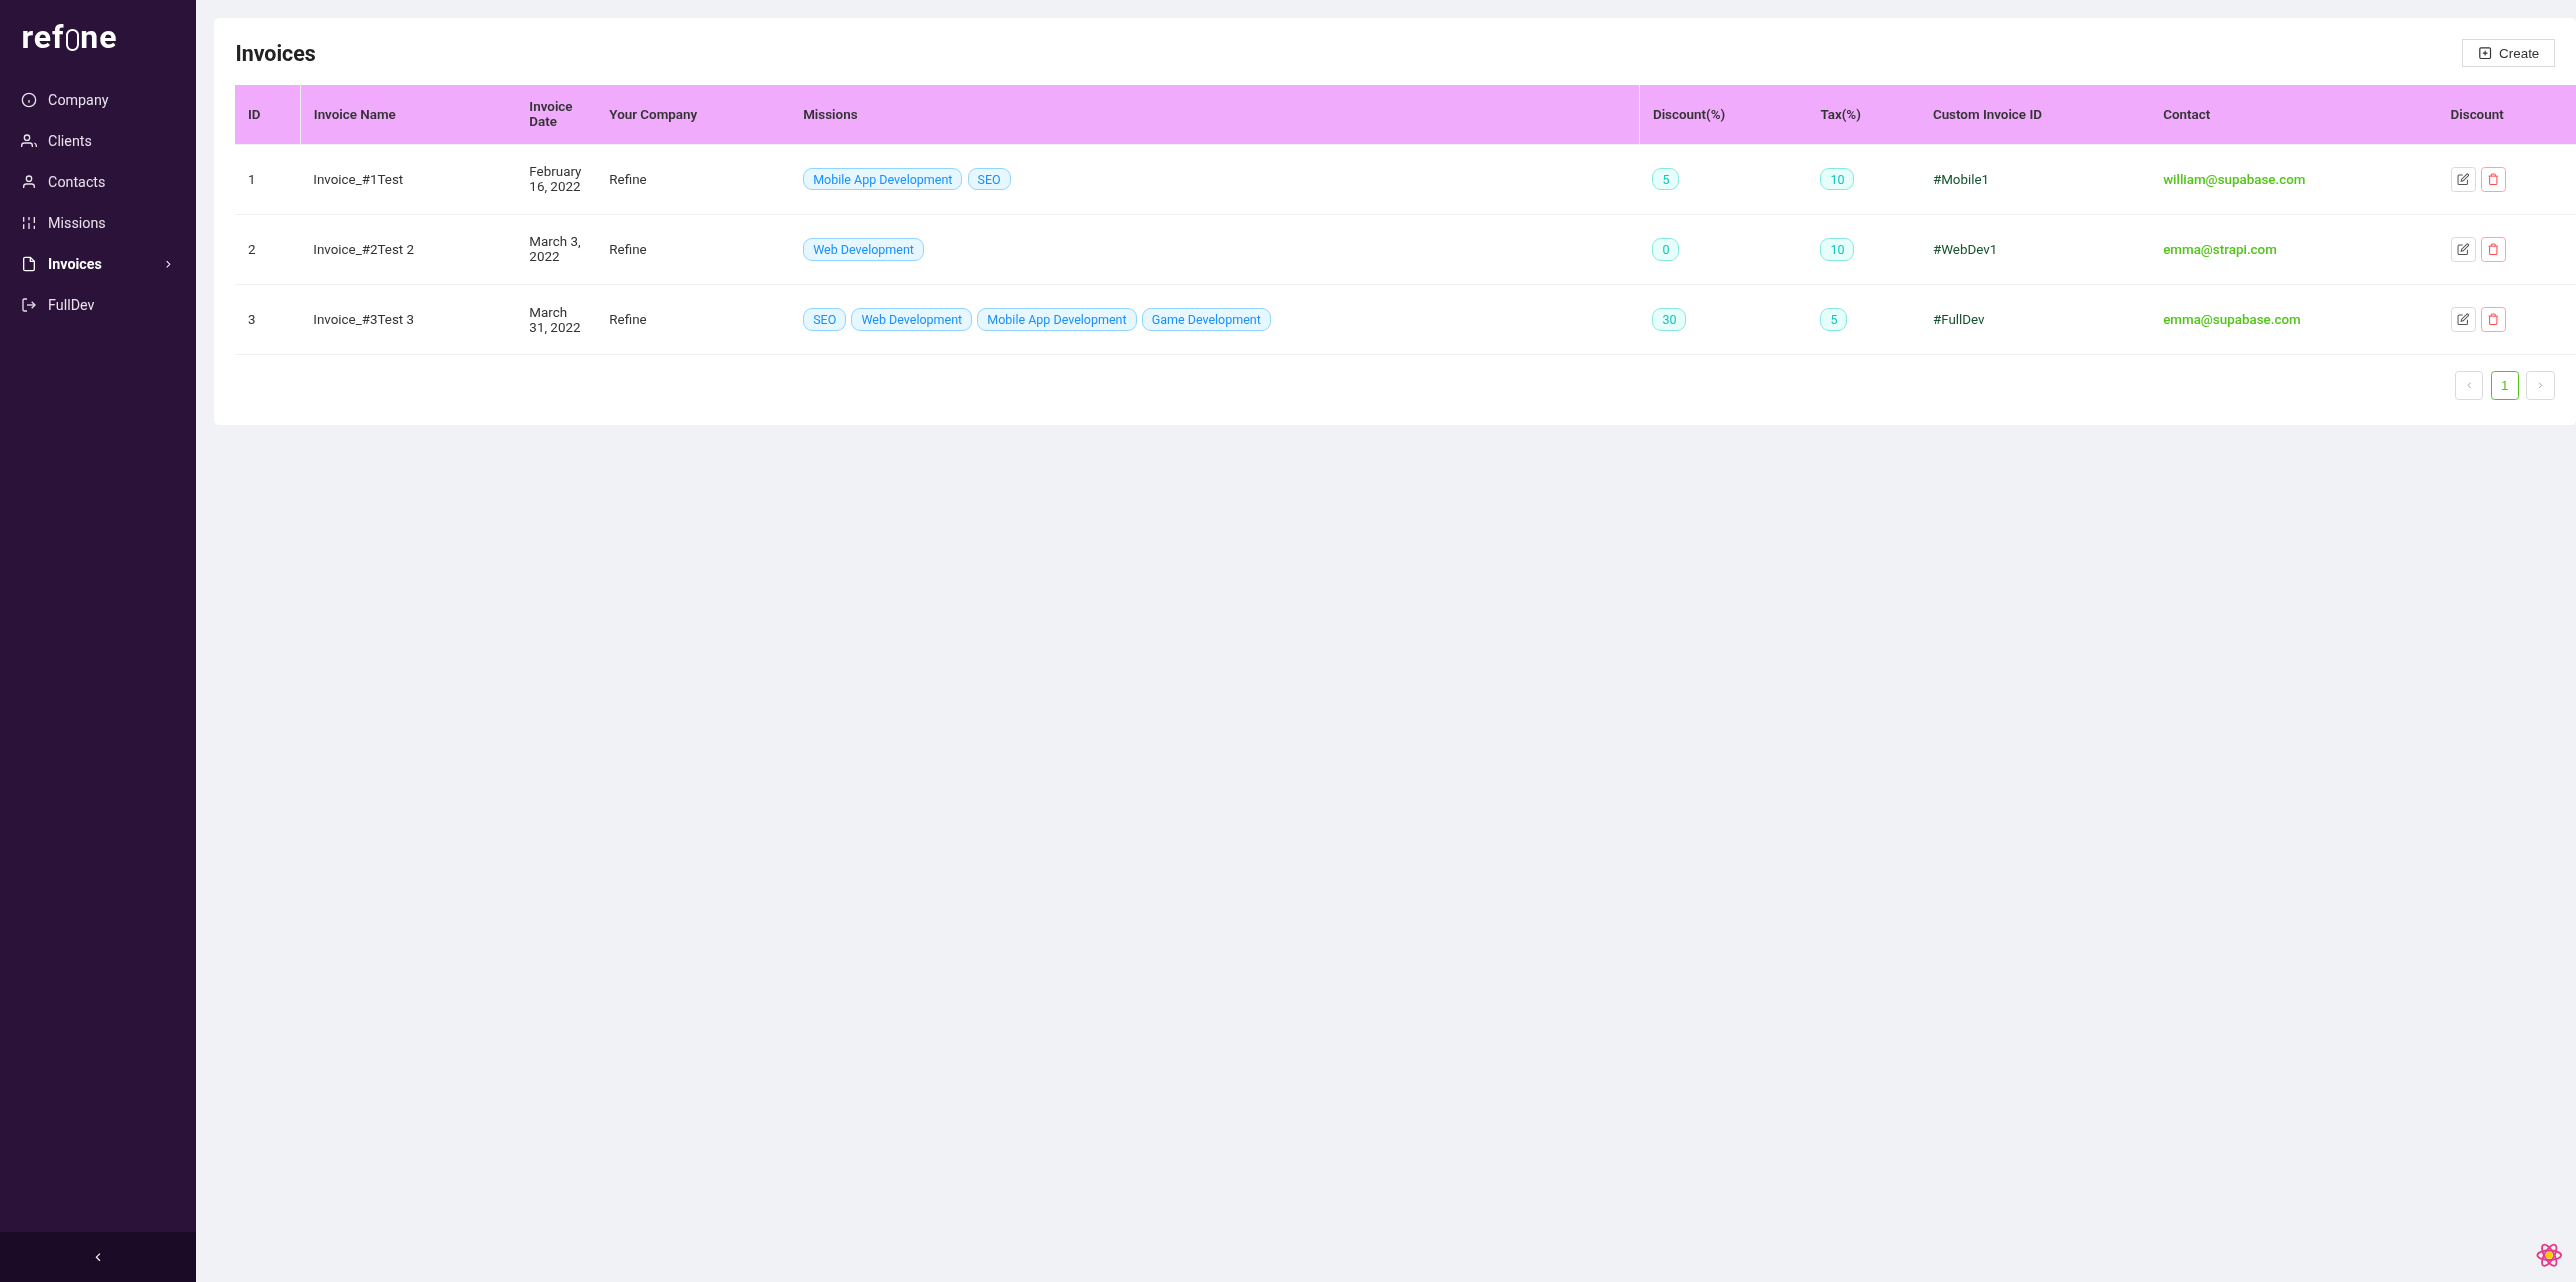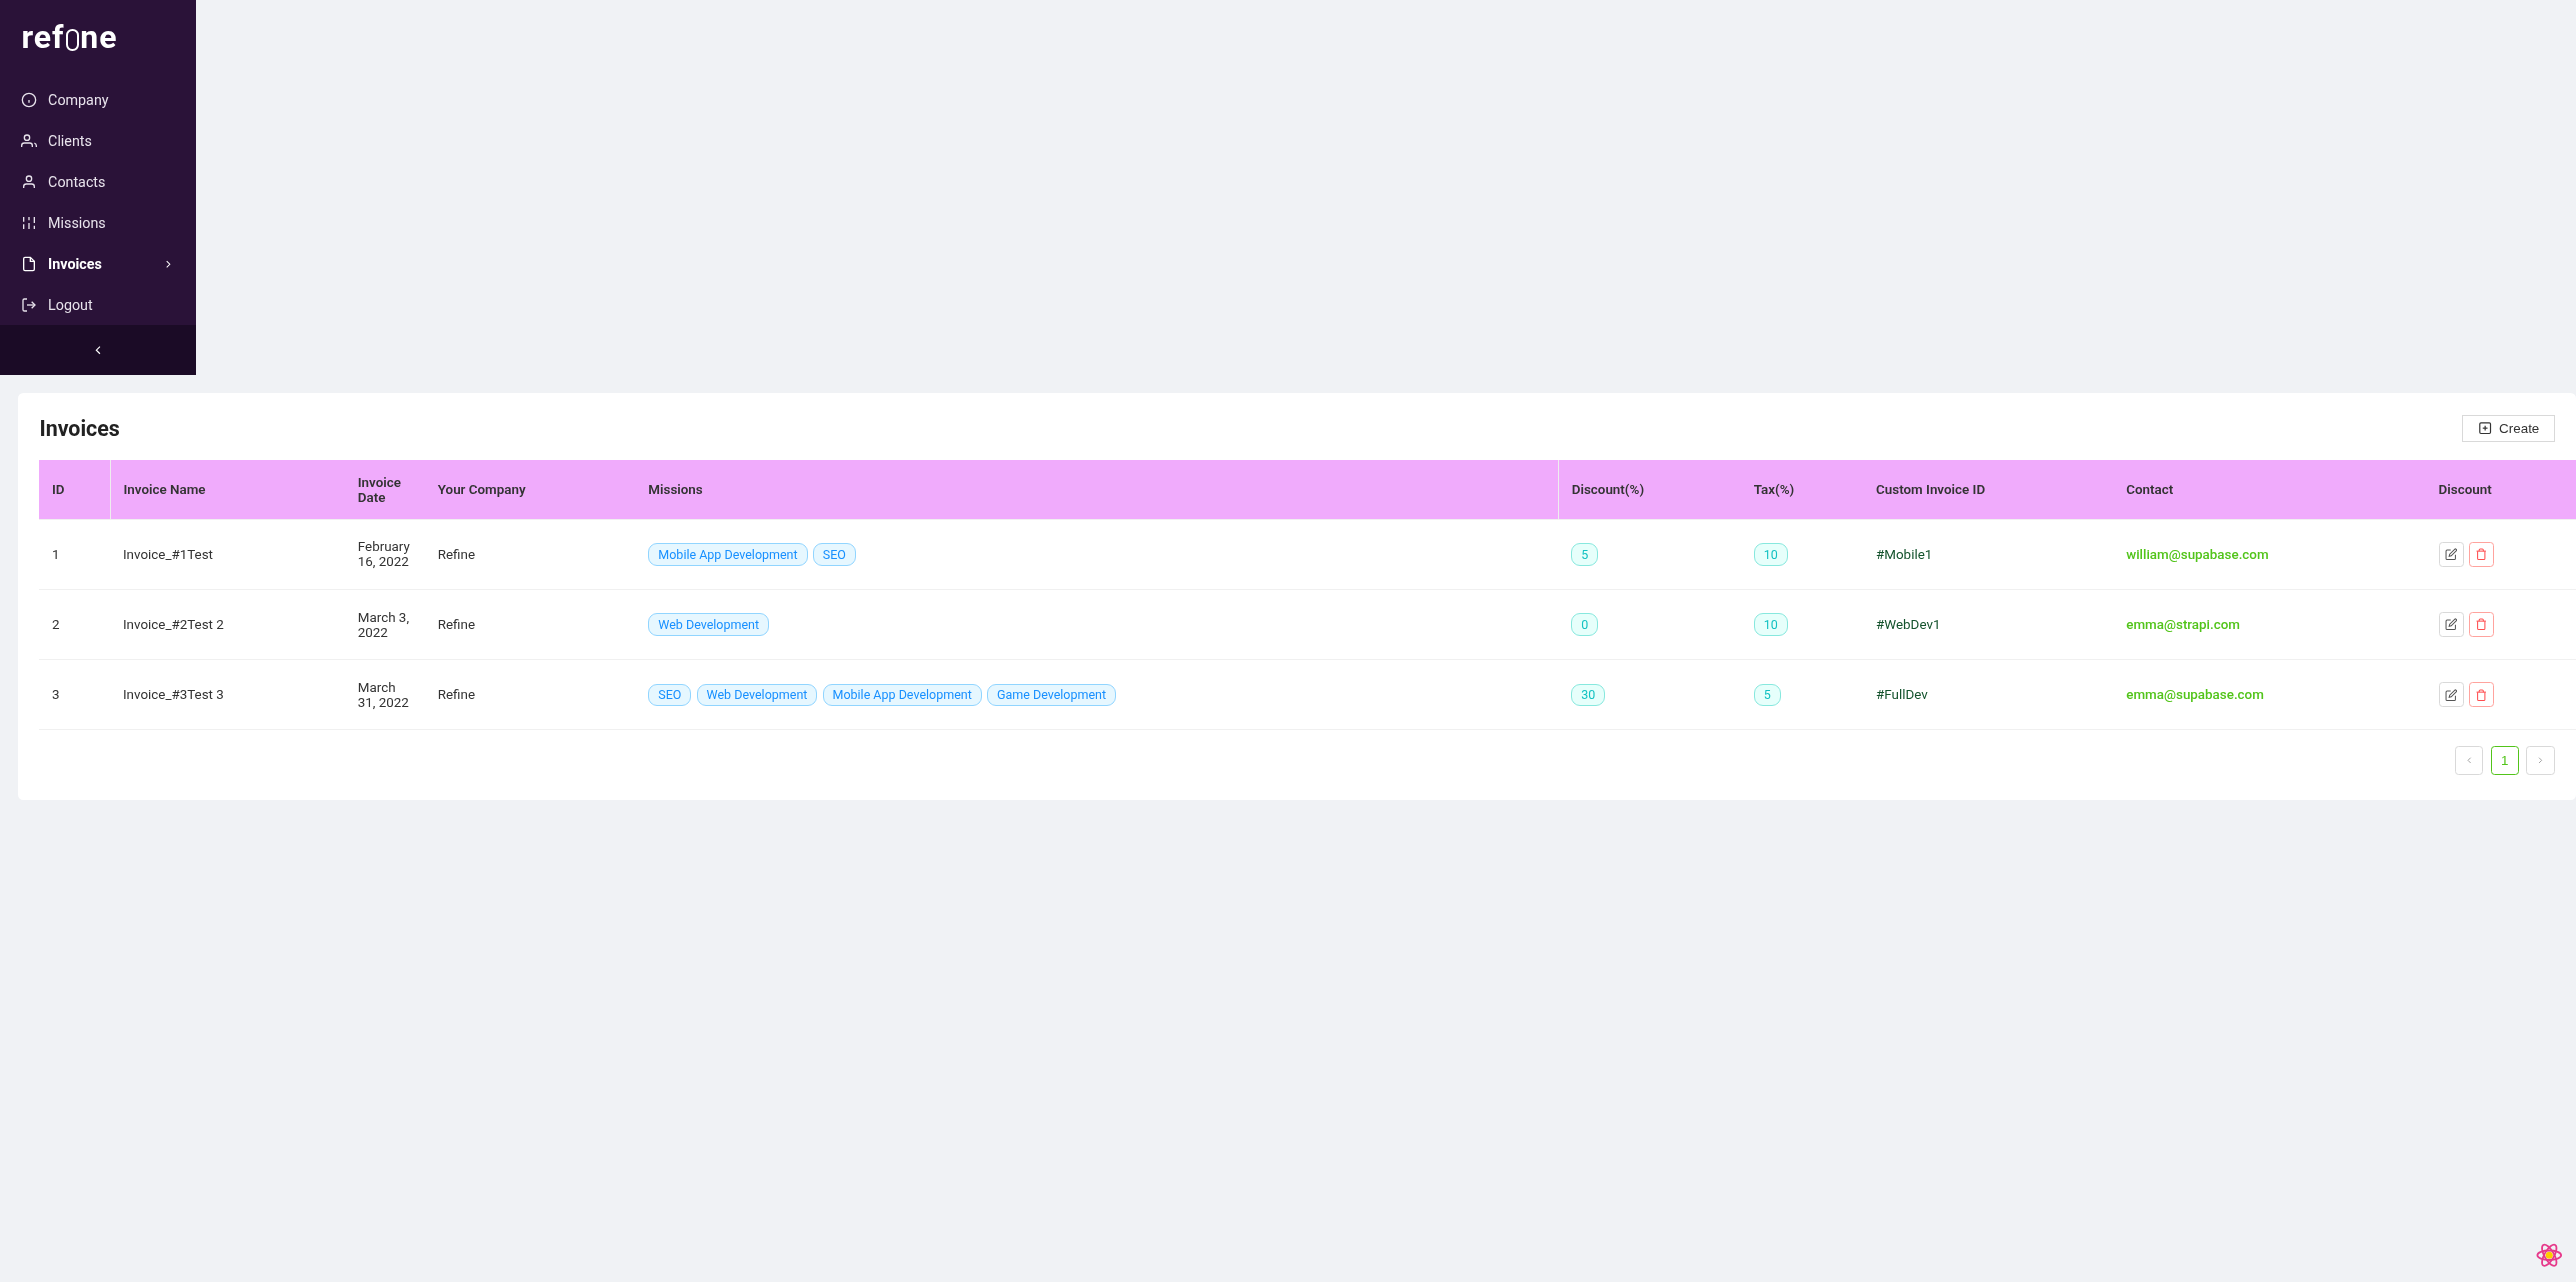--- a/index.html
+++ b/index.html
@@ -1,18 +1,18 @@
 <!DOCTYPE html>
 <html style="font-size:14.3px"><head>
 <meta charset="utf-8">
 <style>
 * { box-sizing: border-box; margin: 0; padding: 0; }
 body { font-family: -apple-system, BlinkMacSystemFont, 'Segoe UI', Roboto, sans-serif; background: #f0f2f5; }
 
-.app { display: flex; height: 100vh; flex-direction: column; }
+.app { display: flex; height: 100vh; }
 
 .sidebar { width: 196px; background: #2a1238; display: flex; flex-direction: column; flex-shrink: 0; }
 .logo { padding: 18px 21.4px; color: #fff; font-size: 32px; font-weight: 700; letter-spacing: 0.9px; display: flex; align-items: center; }
 .logo-img { display: inline-flex; align-items: baseline; }
 .logo-i { display: inline-block; width: 12.5px; height: 21.4px; border: 2.7px solid #fff; border-radius: 6.2px; margin: 0 1.8px; position: relative; top: 2.7px; }
 .nav { flex: 1; padding-top: 5.3px; }
 .nav-item { display: flex; align-items: center; gap: 10.7px; padding: 12.5px 21.4px; color: #e8e3ec; font-size: 14.3px; cursor: pointer; }
 .nav-item.active { font-weight: 700; color: #fff; }
 .nav-item .arrow { margin-left: auto; }
 .sidebar-footer { background: #1b0b26; height: 50px; display: flex; align-items: center; justify-content: center; cursor: pointer; }
@@ -114,21 +114,21 @@
         </span>
       </div>
       <div class="nav-item">
         <span>
           <svg width="16" height="16" viewBox="0 0 24 24" fill="none" stroke="currentColor" stroke-width="2">
               <path d="M9 21H5a2 2 0 0 1-2-2V5a2 2 0 0 1 2-2h4"></path>
               <polyline points="16 17 21 12 16 7"></polyline>
               <line x1="21" y1="12" x2="9" y2="12"></line>
             </svg>
         </span>
-        <span>Logout</span>
+        <span>FullDev</span>
       </div>
     </nav>
     <div class="sidebar-footer">
       <span>
         <svg width="14.3" height="14.3" viewBox="0 0 24 24" fill="none" stroke="#fff" stroke-width="2">
             <polyline points="15 18 9 12 15 6"></polyline>
           </svg>
       </span>
     </div>
   </aside>

